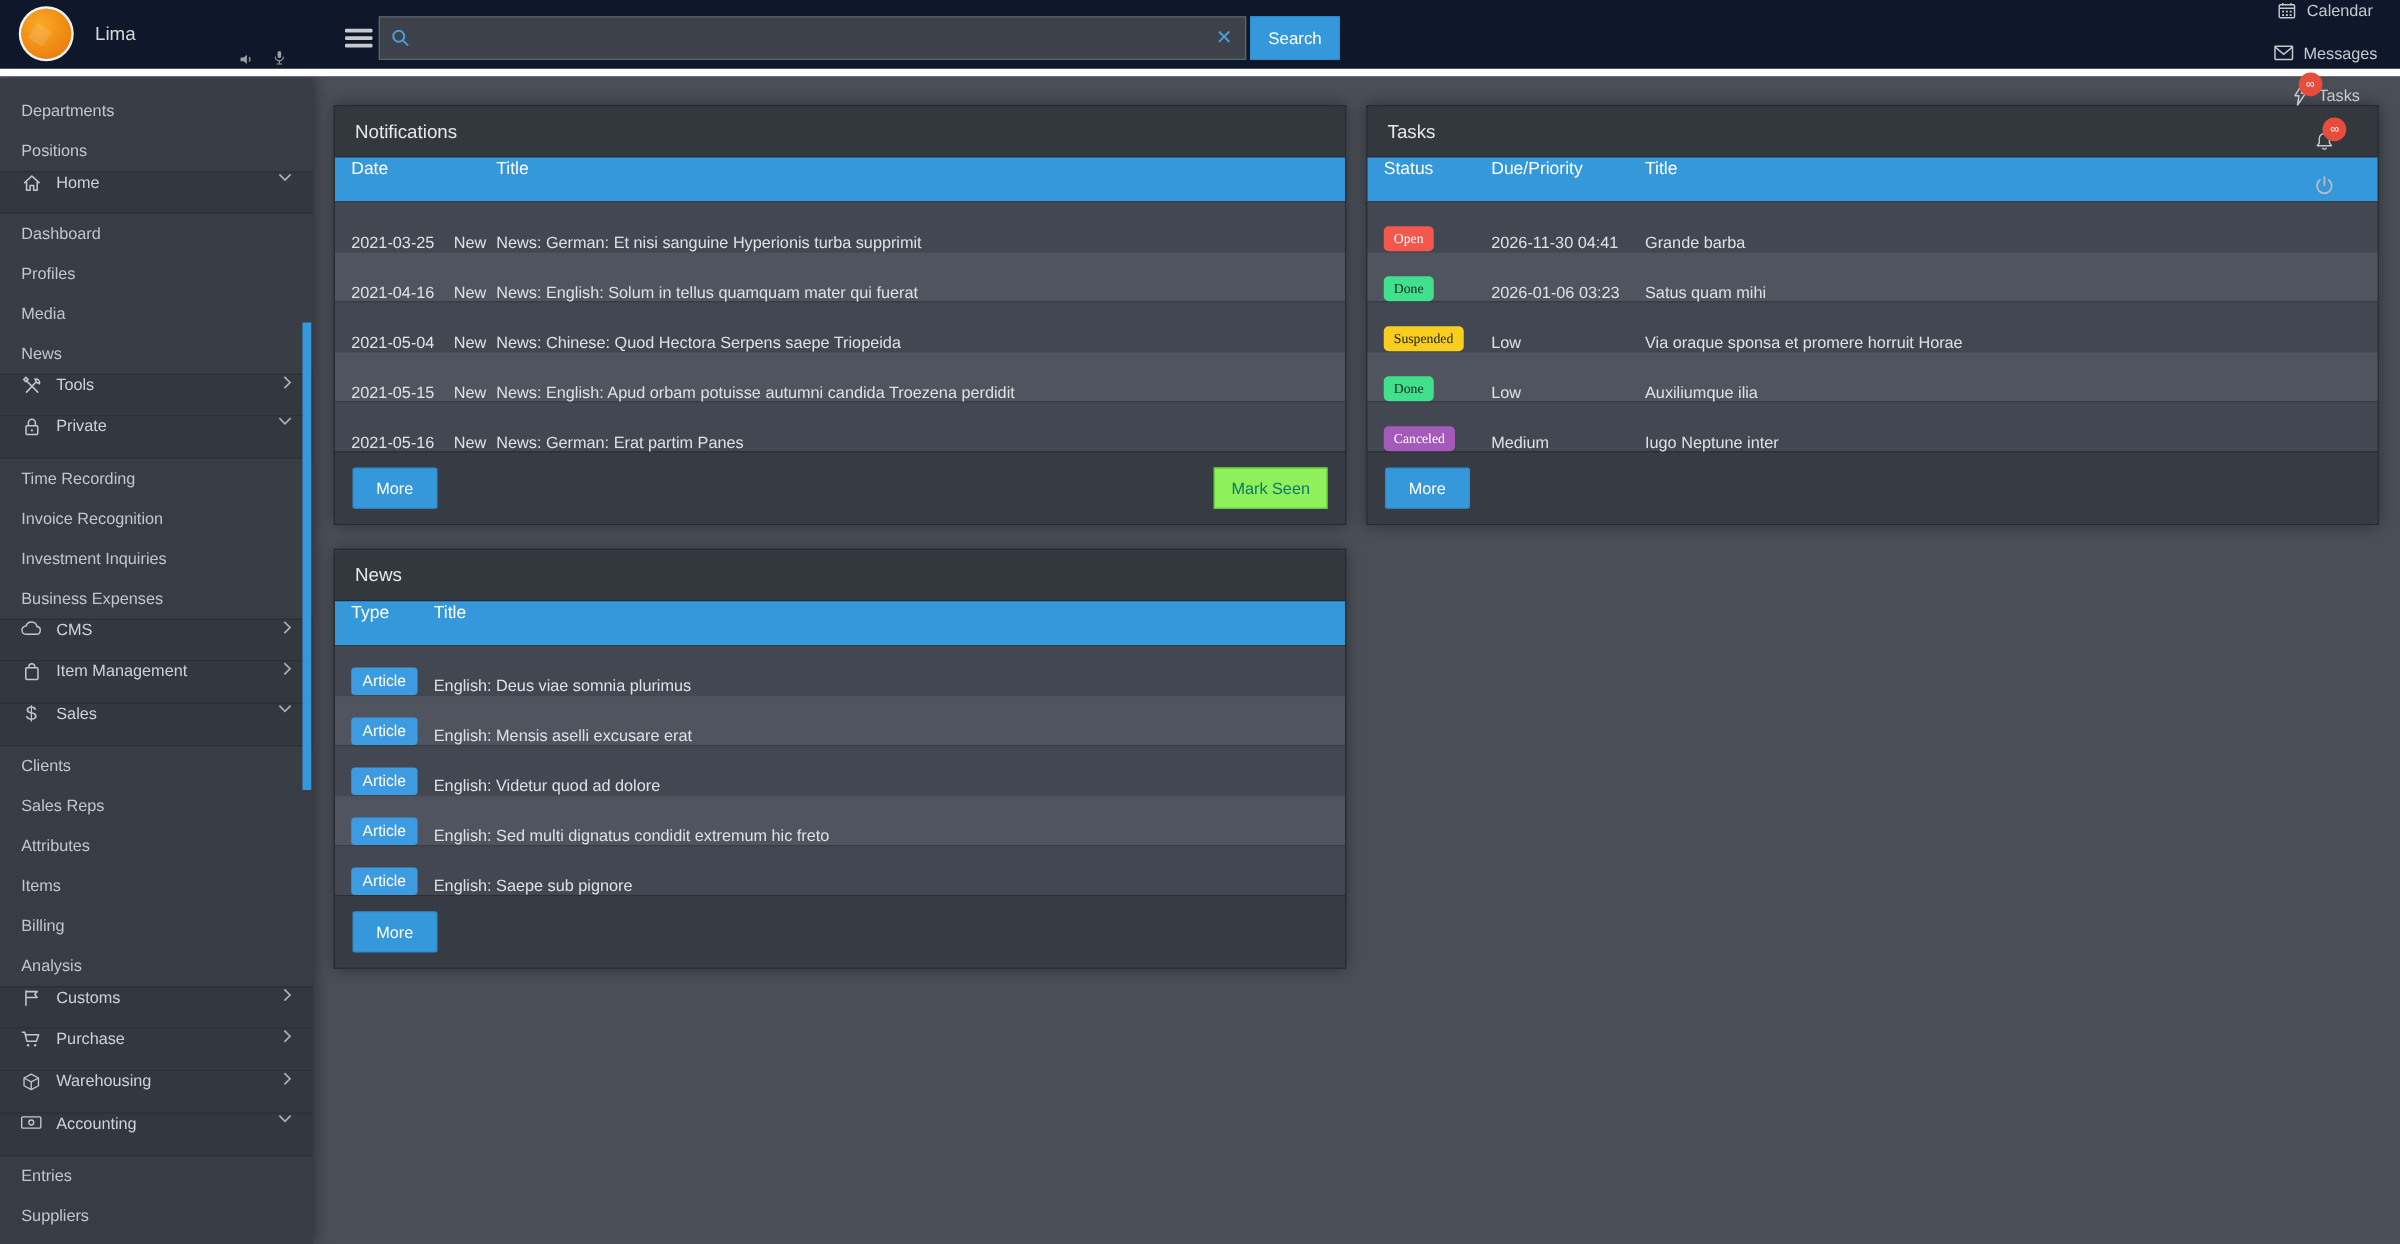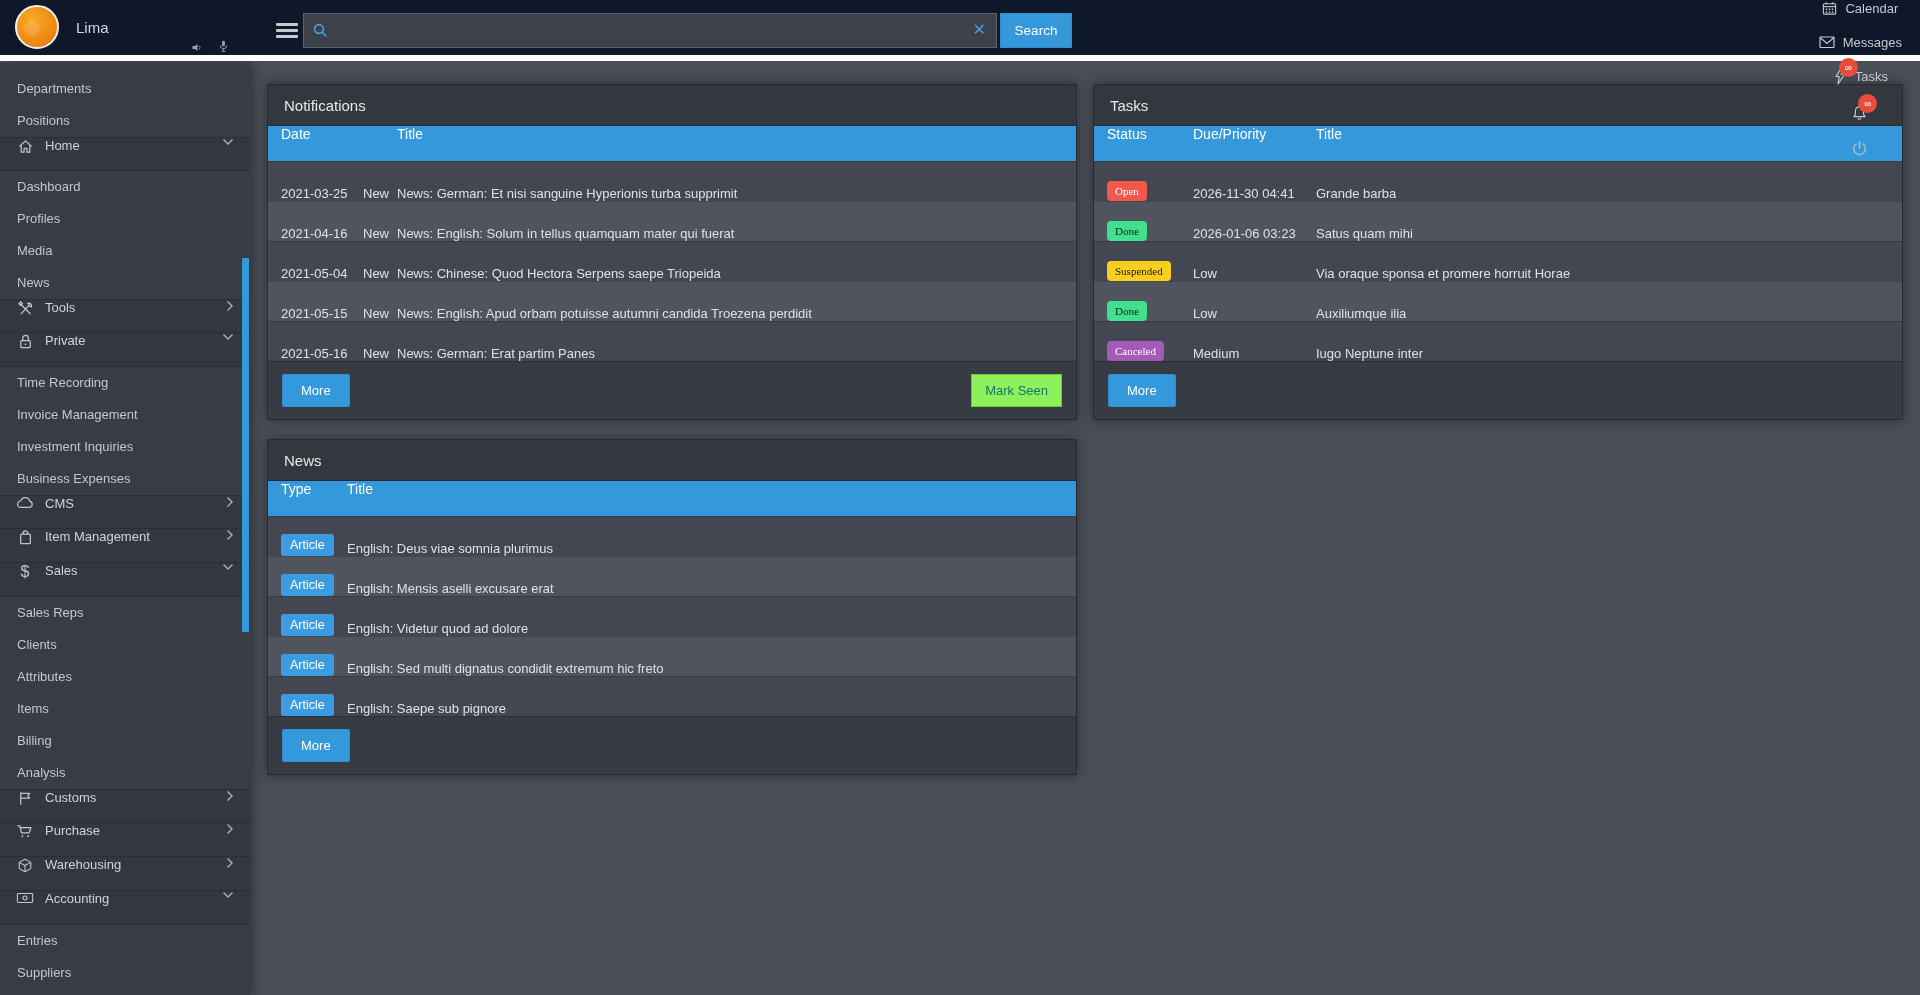--- a/index.html
+++ b/index.html
@@ -247,21 +247,21 @@
         </svg>
     </span>
     <span>Private</span>
     <span class="chev">
         <svg width="12" height="8" viewBox="0 0 12 8" stroke="currentColor" fill="none" stroke-width="1.4">
           <polyline points="1.5,1.5 6,6 10.5,1.5"></polyline>
         </svg>
       </span>
   </div>
   <div class="side-link">Time Recording</div>
-  <div class="side-link">Invoice Management</div>
+  <div class="side-link">Invoice Recognition</div>
   <div class="side-link">Investment Inquiries</div>
   <div class="side-link">Business Expenses</div>
 
   <div class="side-section">
     <span class="side-icon">
       <svg width="18" height="13" viewBox="0 0 20 14" stroke="currentColor" fill="none" stroke-width="1.3">
           <path d="M5.5 12.5 h9 a3.5 3.5 0 0 0 0.6-6.95 A5 5 0 0 0 5.4 5.1 A3.7 3.7 0 0 0 5.5 12.5 z"></path>
         </svg>
     </span>
     <span>CMS</span>
@@ -289,22 +289,22 @@
 
   <div class="side-section">
     <span class="side-icon" style="font-size:16px;">$</span>
     <span>Sales</span>
     <span class="chev">
         <svg width="12" height="8" viewBox="0 0 12 8" stroke="currentColor" fill="none" stroke-width="1.4">
           <polyline points="1.5,1.5 6,6 10.5,1.5"></polyline>
         </svg>
       </span>
   </div>
+  <div class="side-link">Clients</div>
   <div class="side-link">Sales Reps</div>
-  <div class="side-link">Clients</div>
   <div class="side-link">Attributes</div>
   <div class="side-link">Items</div>
   <div class="side-link">Billing</div>
   <div class="side-link">Analysis</div>
 
   <div class="side-section">
     <span class="side-icon">
       <svg width="16" height="17" viewBox="0 0 16 18" stroke="currentColor" fill="none" stroke-width="1.3" stroke-linejoin="round">
           <line x1="3.5" y1="2.5" x2="3.5" y2="15.5"></line>
           <path d="M3.5 3.5 h9.5 l-2 2.5 2 2.5 H3.5"></path>

